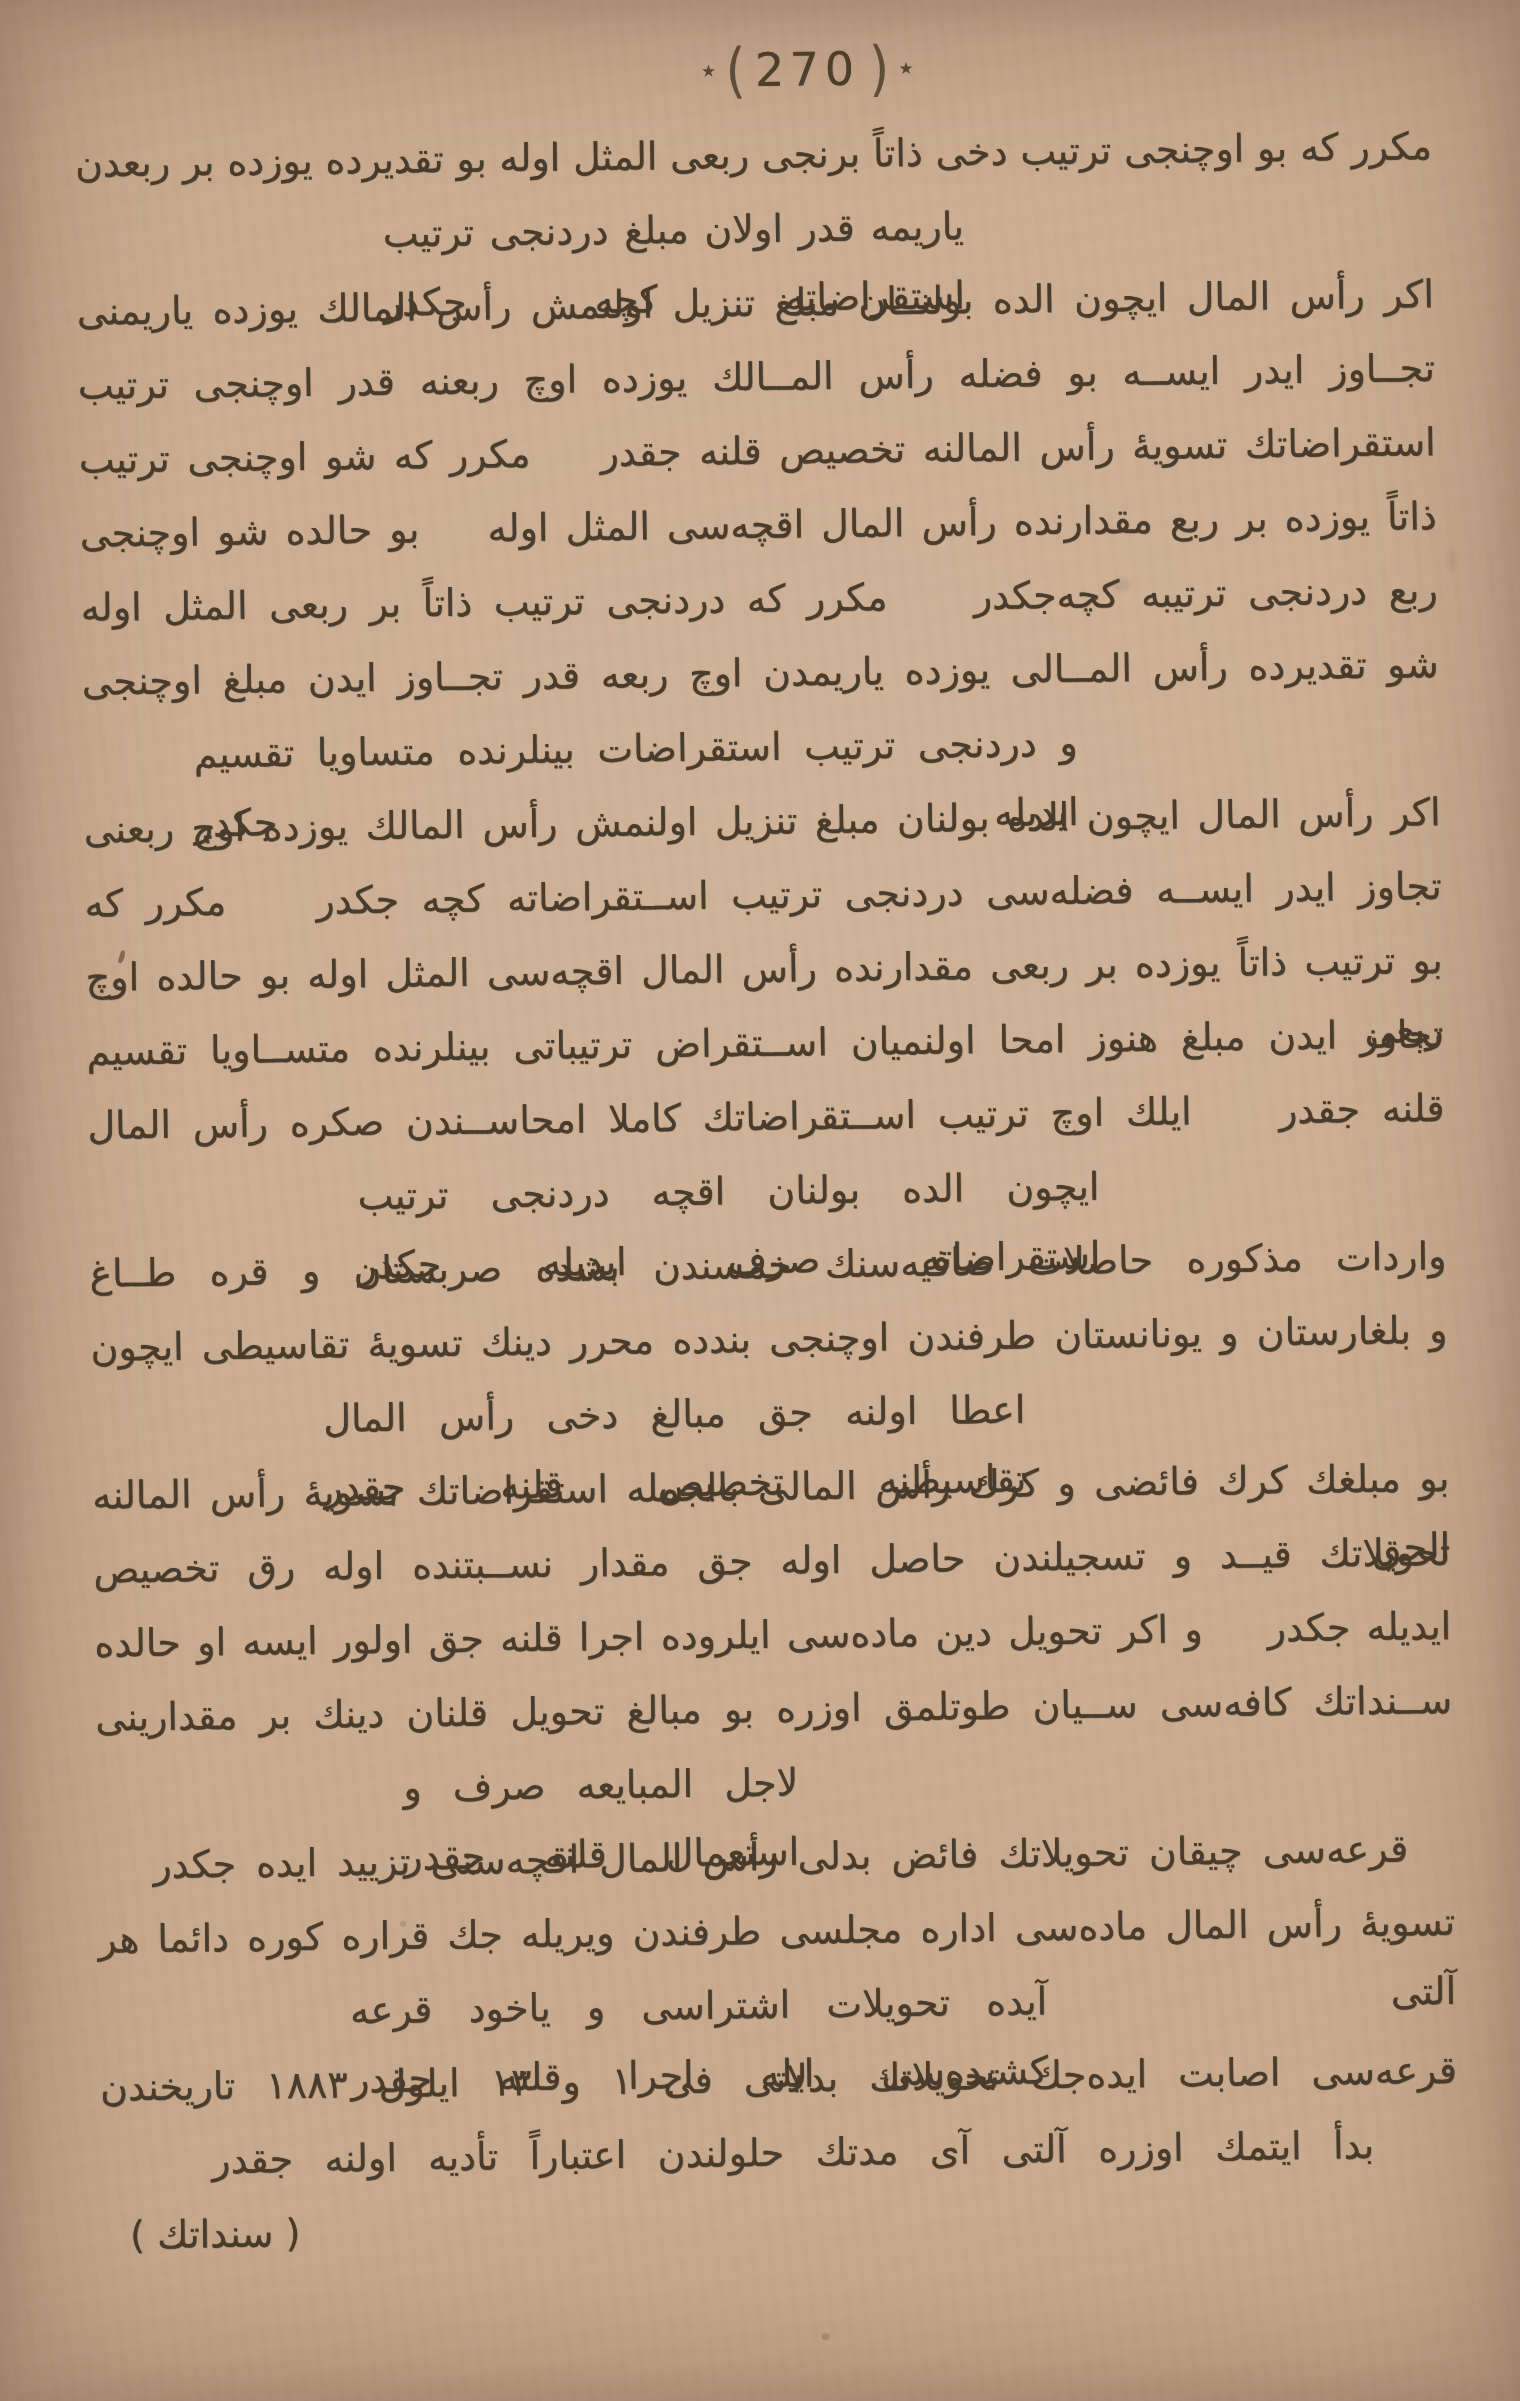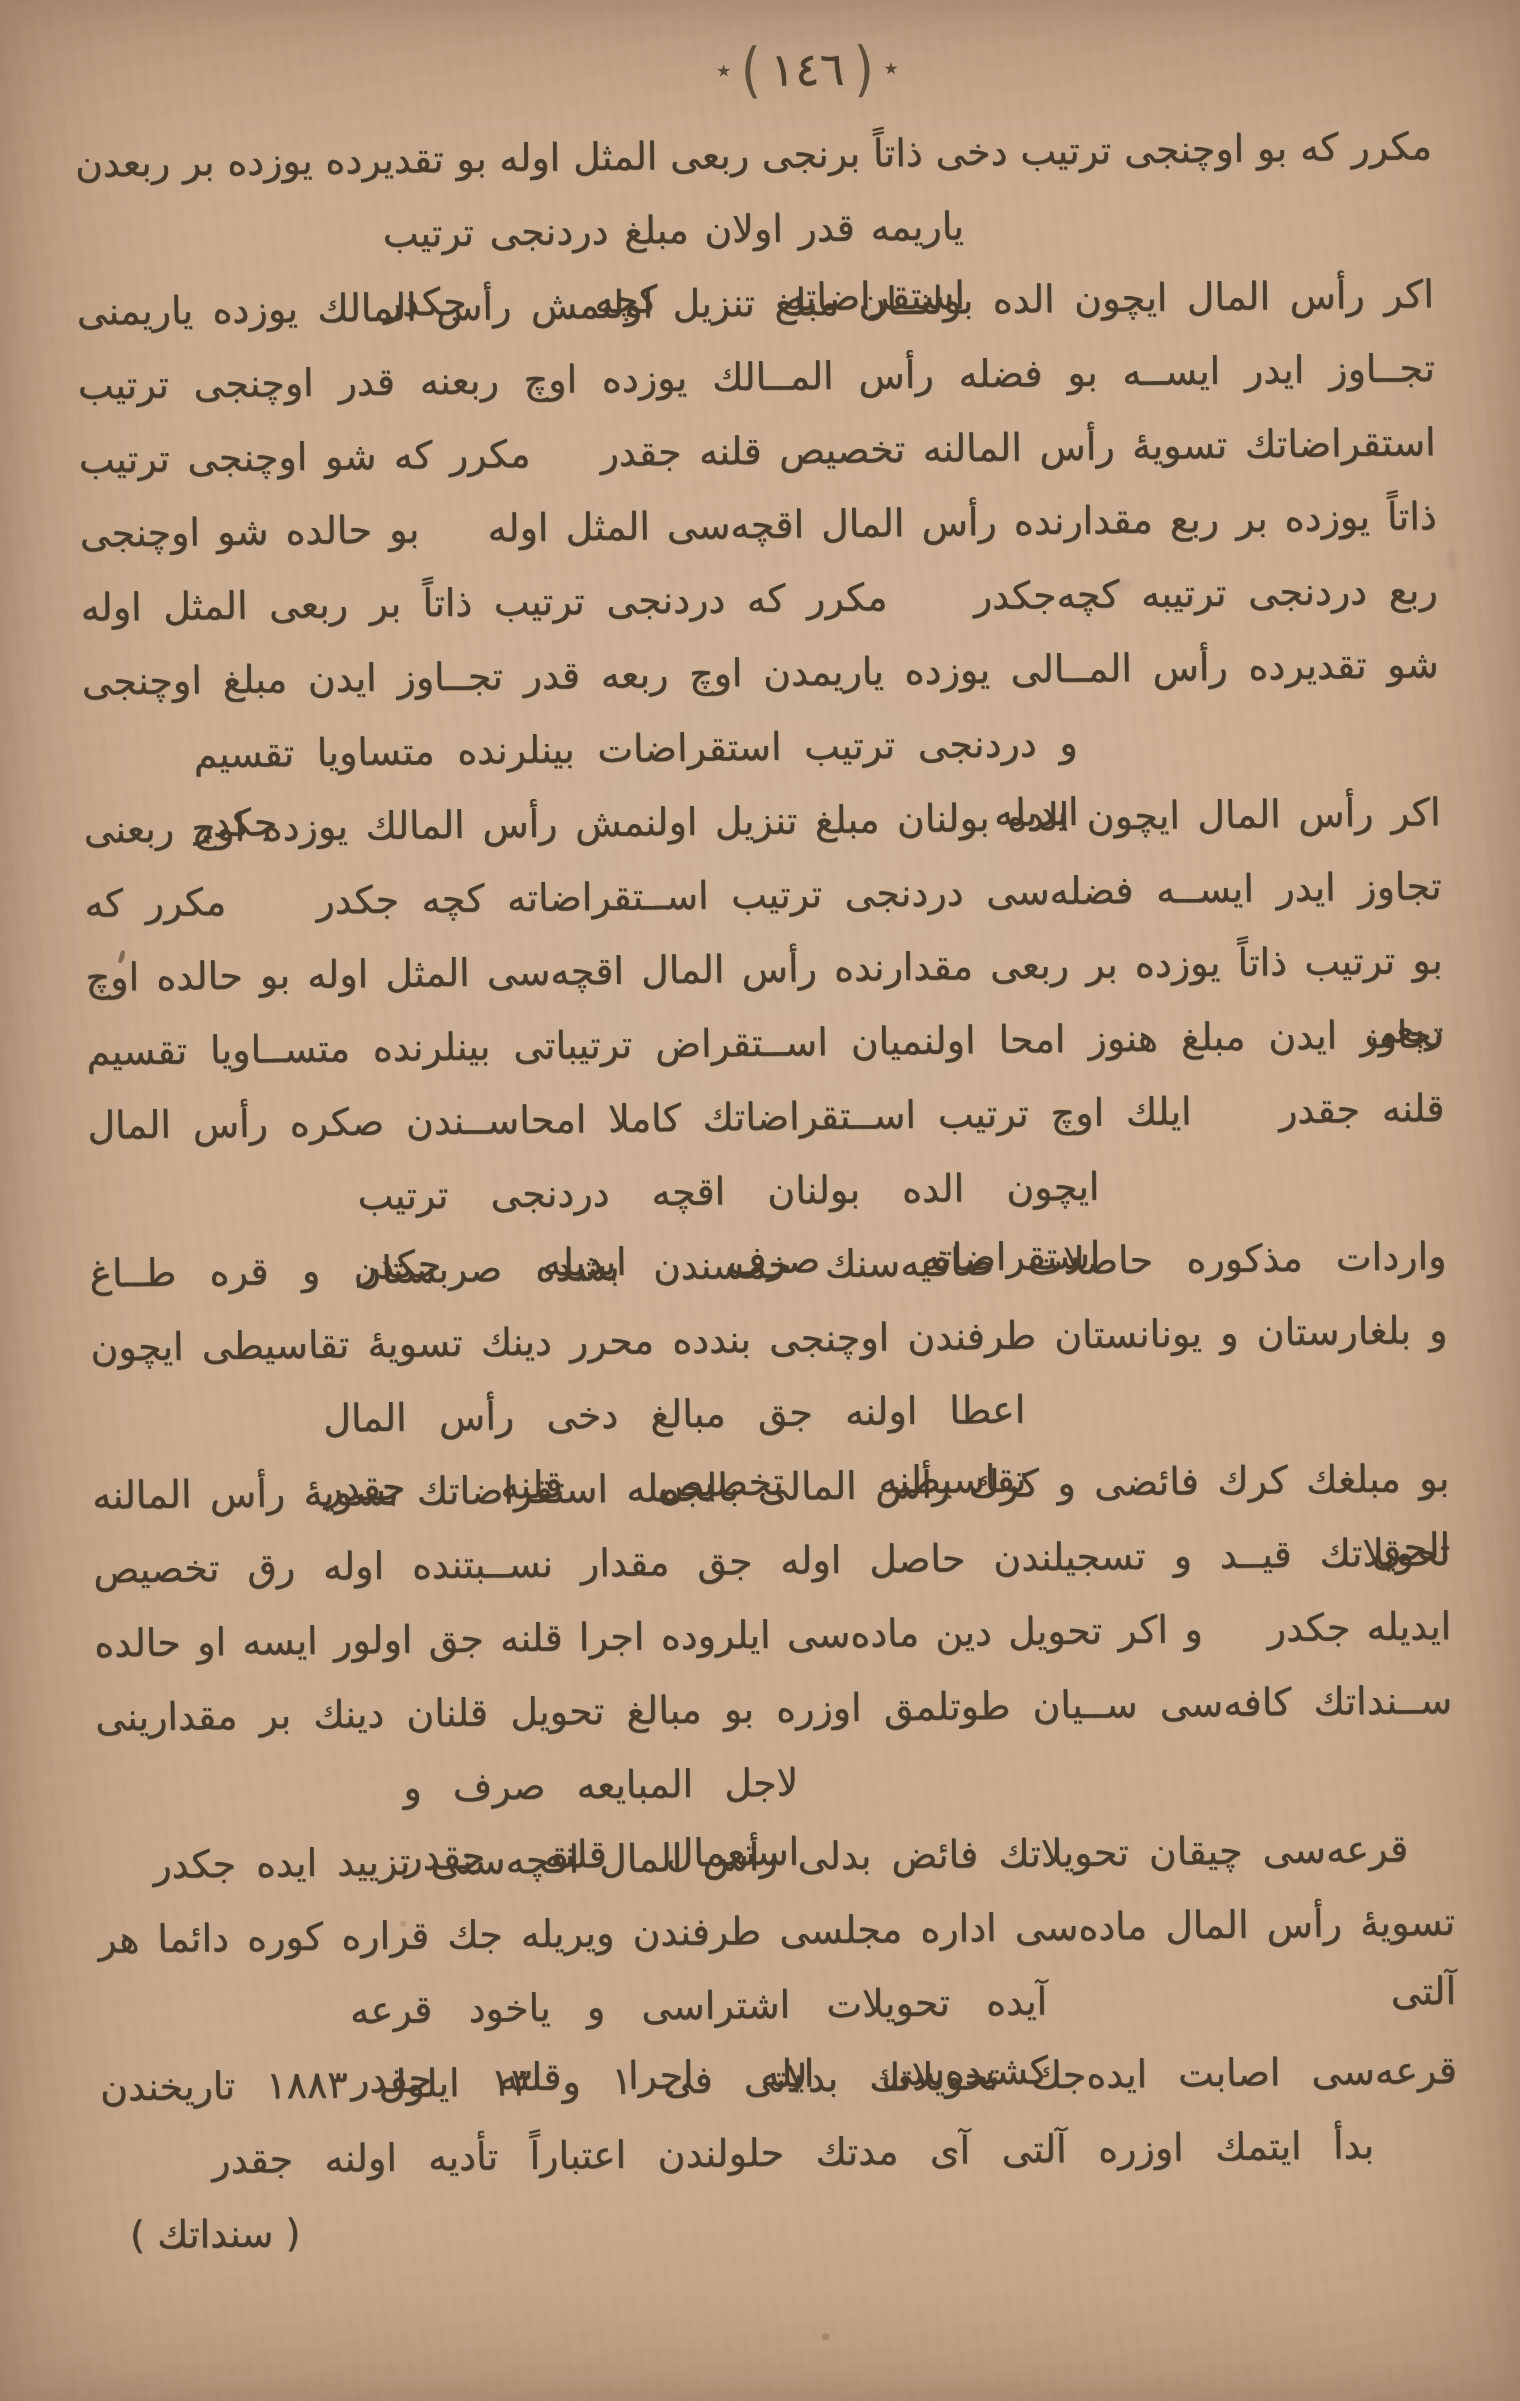--- a/index.html
+++ b/index.html
@@ -71,21 +71,21 @@
 <body>
 
 <div class="paper"></div>
 <div class="mottle"></div>
 
 <div class="scan-rotate">
 
   <div class="page-header">
     <span class="star">٭</span>
     <span class="arc">(</span>
-    <span class="page-number">١٤٦</span>
+    <span class="page-number">270</span>
     <span class="arc">)</span>
     <span class="star">٭</span>
   </div>
 
   <div class="text-column">
       <div class="line full" dir="rtl" style="margin-right: 0px; margin-left: 0px;">مكرر كه بو اوچنجى ترتيب دخى ذاتاً برنجى ربعى المثل اوله بو تقديرده يوزده بر ربعدن</div>
       <div class="line full" dir="rtl" style="margin-right: 469px; margin-left: 307px;">ياريمه قدر اولان مبلغ دردنجى ترتيب استقراضاته كچه جكدر</div>
       <div class="line full" dir="rtl" style="margin-right: 0px; margin-left: 0px;">اكر رأس المال ايچون الده بولنــان مبلغ تنزيل اولنمش رأس المالك يوزده ياريمنى</div>
       <div class="line full" dir="rtl" style="margin-right: 0px; margin-left: 0px;">تجــاوز ايدر ايســه بو فضله رأس المــالك يوزده اوچ ربعنه قدر اوچنجى ترتيب</div>
       <div class="line full" dir="rtl" style="margin-right: 0px; margin-left: 0px;">استقراضاتك تسويهٔ رأس المالنه تخصيص قلنه جقدر&nbsp;&nbsp;&nbsp;&nbsp;مكرر كه شو اوچنجى ترتيب</div>

